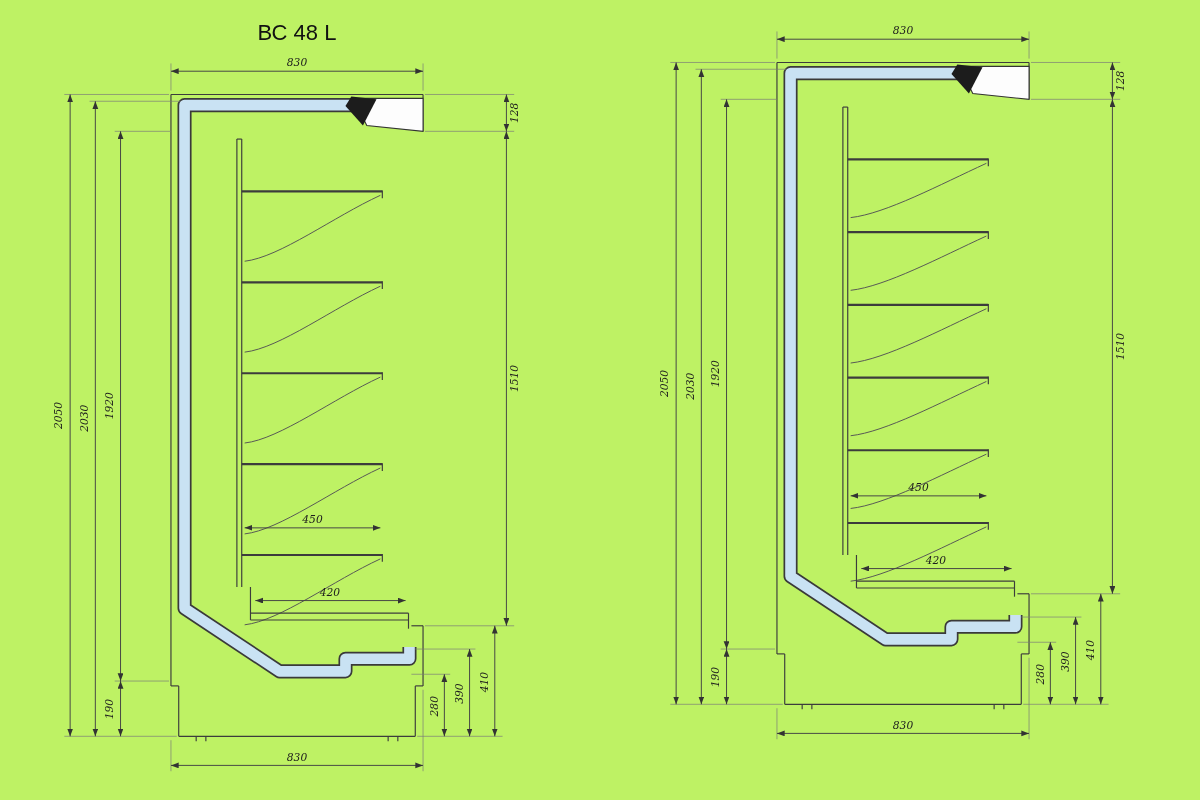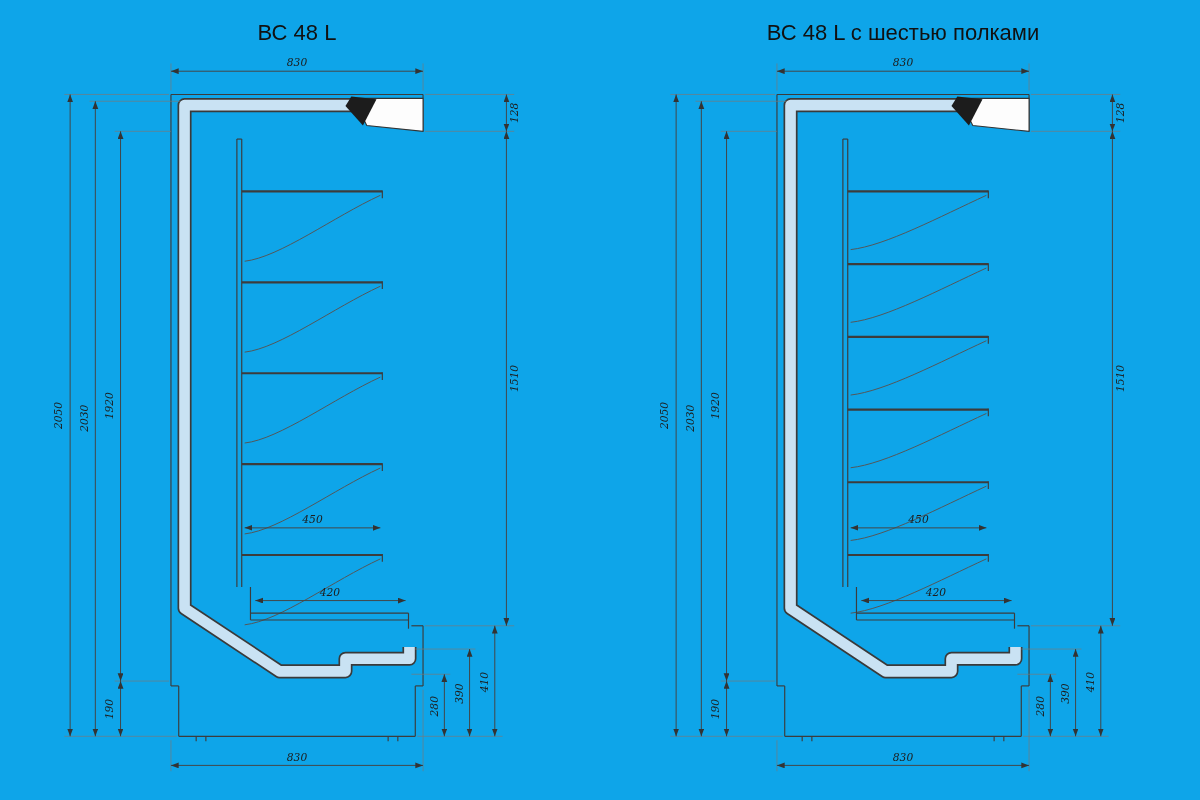--- a/index.html
+++ b/index.html
@@ -1,16 +1,16 @@
 <!DOCTYPE html>
 <html><head>
 <meta charset="utf-8">
 <style>
   html,body{margin:0;padding:0;background:#ffffff;width:1200px;height:800px;overflow:hidden;}
-  .sheet{width:1200px;height:800px;display:flex;justify-content:center;gap:46px;padding-top:14px;box-sizing:border-box;background:#0ea5e9;}
+  .sheet{width:1200px;height:800px;display:flex;justify-content:center;gap:46px;padding-top:14px;box-sizing:border-box;background:#bef264;}
   .diagram{width:560px;display:flex;flex-direction:column;align-items:center;}
   .diagram-title{margin:6px 0 0 0;font:400 22px "Liberation Sans",sans-serif;color:#111;text-align:center;}
   
   .ln{stroke:#3c3c3c;stroke-width:1.2;}
   .shelf{stroke:#3c3c3c;stroke-width:2.2;}
   .curve{fill:none;stroke:#555;stroke-width:1;}
   .dim{stroke:#444;stroke-width:1;}
   .ext{stroke:#7a7a7a;stroke-width:0.7;}
   .dim-txt{font:italic 11px "DejaVu Serif",serif;fill:#1d1d1d;}
   .liner-edge{fill:none;stroke:#3a3a3a;stroke-width:14.5;stroke-linejoin:round;}
@@ -105,21 +105,20 @@
         <text x="451" y="668" class="dim-txt" text-anchor="middle" transform="rotate(-90 451 668)">390</text>
         <line x1="484" y1="598" x2="484" y2="712" class="dim" marker-start="url(#arr0)" marker-end="url(#arr0)"></line>
         <text x="477" y="656" class="dim-txt" text-anchor="middle" transform="rotate(-90 477 656)">410</text>
         <line x1="150" y1="716" x2="150" y2="748" class="ext"></line>
         <line x1="410" y1="664" x2="410" y2="748" class="ext"></line>
         <line x1="150" y1="742" x2="410" y2="742" class="dim" marker-start="url(#arr0)" marker-end="url(#arr0)"></line>
         <text x="280" y="737" class="dim-txt" text-anchor="middle">830</text>
       </svg>
   </div>
   <div class="diagram">
-    <h2 class="diagram-title">ВС 48 L с шестью полками</h2>
     <svg id="svg1" width="560" height="732" viewBox="0 0 560 755">
         <defs>
           <marker id="arr1" markerWidth="9" markerHeight="7" refX="8" refY="3" orient="auto-start-reverse" markerUnits="userSpaceOnUse">
             <path d="M0,0 L8,3 L0,6 Z" fill="#333"></path>
           </marker>
         </defs>
         <path d="M345,61 H164 V580 L262,645 H330 V632 H396 V620" class="liner-edge"></path>
         <path d="M345,61 H164 V580 L262,645 H330 V632 H396 V620" class="liner-fill" stroke="#c9e2f3"></path>
         <line x1="150" y1="50" x2="410" y2="50" class="ln"></line>
         <line x1="150" y1="50" x2="150" y2="660" class="ln"></line>

